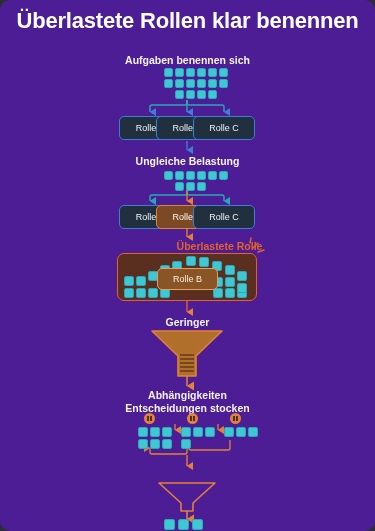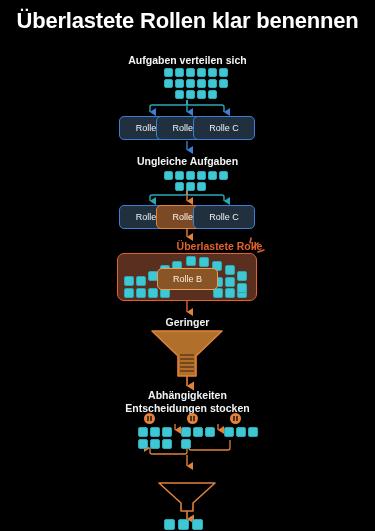--- a/index.html
+++ b/index.html
@@ -12,21 +12,22 @@
     height: 531px;
     overflow: hidden;
     font-family: "Liberation Sans", sans-serif;
     color: #ffffff;
     position: relative;
   }
   #stage {
     position: relative;
     width: 375px;
     height: 531px;
-    background: #000000;
+    background: #4c1d95;
+    border-radius: 10px;
   }
   #title {
     position: absolute;
     left: 0;
     top: 8px;
     width: 375px;
     text-align: center;
     font-size: 22px;
     font-weight: bold;
     letter-spacing: -0.2px;
@@ -201,21 +202,21 @@
     <g fill="none" stroke="#e2813a" stroke-width="1.4">
       <path d="M187,455 L187,466" marker-end="url(#ah-orange)"></path>
     </g>
 
     <g>
       <path d="M159,483 L215,483 L193,503 L193,511 L181,511 L181,503 Z" fill="none" stroke="#e2813a" stroke-width="1.6" stroke-linejoin="round"></path>
       <path d="M187,511 L187,519" fill="none" stroke="#e2813a" stroke-width="1.6" marker-end="url(#ah-orange)"></path>
     </g>
   </svg>
 
-  <div class="sec-label" style="top:54px;">Aufgaben verteilen sich</div>
+  <div class="sec-label" style="top:54px;">Aufgaben benennen sich</div>
 
   <div>
 
     <div class="sq" style="left:164px; top:68px; width:9px; height:9px;"></div>
     <div class="sq" style="left:175px; top:68px; width:9px; height:9px;"></div>
     <div class="sq" style="left:186px; top:68px; width:9px; height:9px;"></div>
     <div class="sq" style="left:197px; top:68px; width:9px; height:9px;"></div>
     <div class="sq" style="left:208px; top:68px; width:9px; height:9px;"></div>
     <div class="sq" style="left:219px; top:68px; width:9px; height:9px;"></div>
 
@@ -229,21 +230,21 @@
     <div class="sq" style="left:175px; top:90px; width:9px; height:9px;"></div>
     <div class="sq" style="left:186px; top:90px; width:9px; height:9px;"></div>
     <div class="sq" style="left:197px; top:90px; width:9px; height:9px;"></div>
     <div class="sq" style="left:208px; top:90px; width:9px; height:9px;"></div>
   </div>
 
   <div class="role" style="left:119px; top:116px; width:62px; height:24px;">Rolle A</div>
   <div class="role" style="left:156px; top:116px; width:62px; height:24px;">Rolle B</div>
   <div class="role" style="left:193px; top:116px; width:62px; height:24px;">Rolle C</div>
 
-  <div class="sec-label" style="top:155px;">Ungleiche Aufgaben</div>
+  <div class="sec-label" style="top:155px;">Ungleiche Belastung</div>
 
   <div>
 
     <div class="sq" style="left:164px; top:171px; width:9px; height:9px;"></div>
     <div class="sq" style="left:175px; top:171px; width:9px; height:9px;"></div>
     <div class="sq" style="left:186px; top:171px; width:9px; height:9px;"></div>
     <div class="sq" style="left:197px; top:171px; width:9px; height:9px;"></div>
     <div class="sq" style="left:208px; top:171px; width:9px; height:9px;"></div>
     <div class="sq" style="left:219px; top:171px; width:9px; height:9px;"></div>
 

